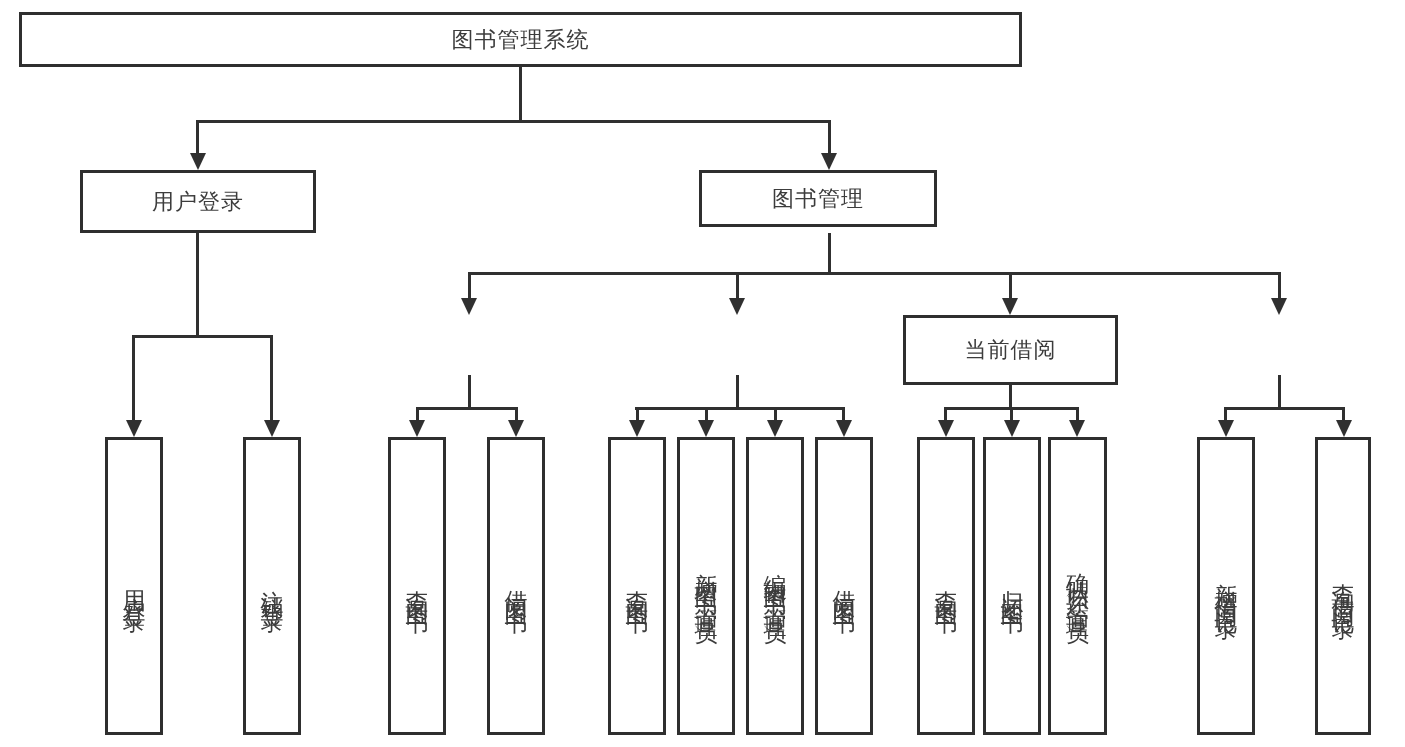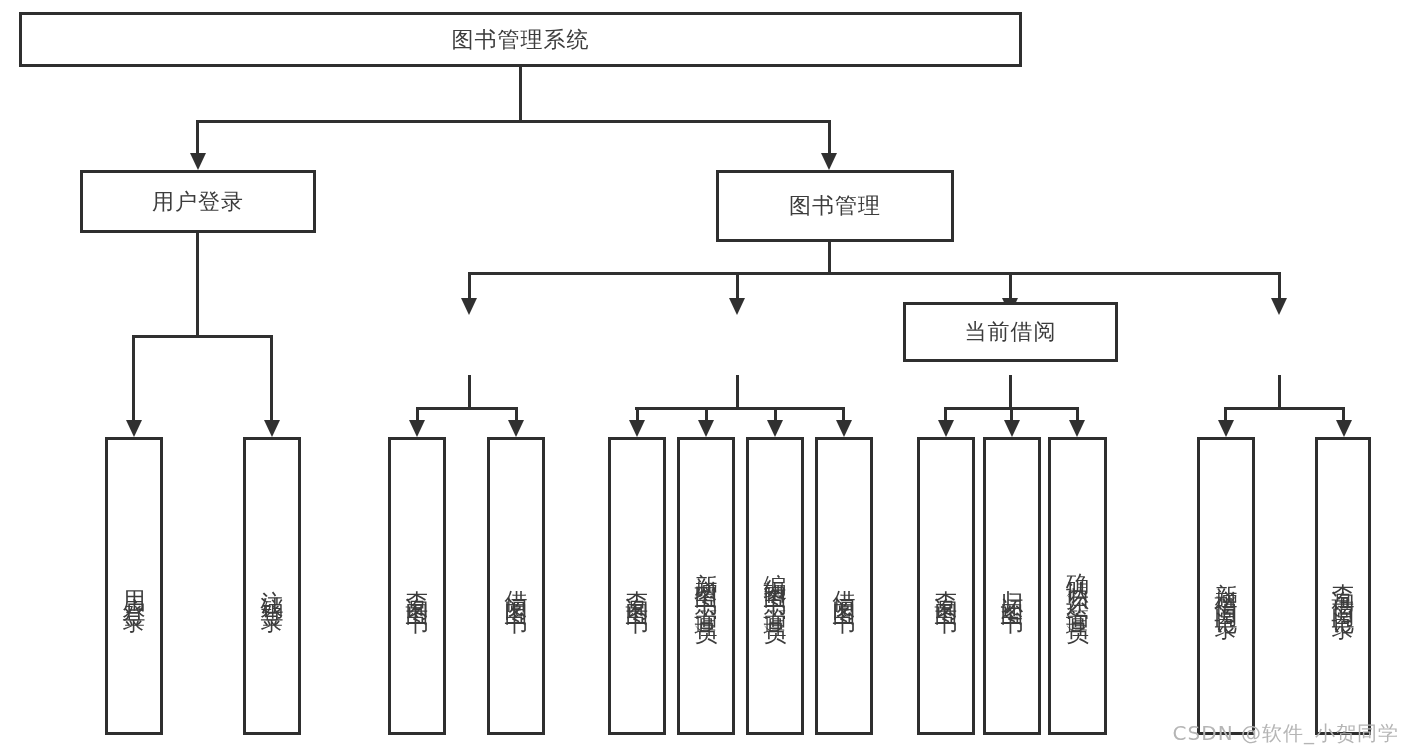--- a/index.html
+++ b/index.html
@@ -89,37 +89,36 @@
   <div class="arrow" style="left:1069px;top:420px"></div>
 
   <div class="line" style="left:1224px;top:407px;width:3px;height:15px"></div>
   <div class="arrow" style="left:1218px;top:420px"></div>
   <div class="line" style="left:1342px;top:407px;width:3px;height:15px"></div>
   <div class="arrow" style="left:1336px;top:420px"></div>
 
   <div class="node" style="left:19px;top:12px;width:1003px;height:55px">图书管理系统</div>
 
   <div class="node" style="left:80px;top:170px;width:236px;height:63px">用户登录</div>
-  <div class="node" style="left:716px;top:170px;width:238px;height:72px">图书管理</div>
+  <div class="node" style="left:699px;top:170px;width:238px;height:57px">图书管理</div>
 
-  <div class="node" style="left:903px;top:302px;width:215px;height:60px">当前借阅</div>
+  <div class="node" style="left:903px;top:315px;width:215px;height:70px">当前借阅</div>
 
   <div class="node vnode" style="left:105px;top:437px;width:58px;height:298px">用户登录</div>
   <div class="node vnode" style="left:243px;top:437px;width:58px;height:298px">注销登录</div>
 
   <div class="node vnode" style="left:388px;top:437px;width:58px;height:298px">查询图书</div>
   <div class="node vnode" style="left:487px;top:437px;width:58px;height:298px">借阅图书</div>
 
   <div class="node vnode" style="left:608px;top:437px;width:58px;height:298px">查询图书</div>
   <div class="node vnode" style="left:677px;top:437px;width:58px;height:298px">新增图书（管理员）</div>
   <div class="node vnode" style="left:746px;top:437px;width:58px;height:298px">编辑图书（管理员）</div>
   <div class="node vnode" style="left:815px;top:437px;width:58px;height:298px">借阅图书</div>
 
   <div class="node vnode" style="left:917px;top:437px;width:58px;height:298px">查询图书</div>
   <div class="node vnode" style="left:983px;top:437px;width:58px;height:298px">归还图书</div>
   <div class="node vnode" style="left:1048px;top:437px;width:59px;height:298px">确认归还（管理员）</div>
 
   <div class="node vnode" style="left:1197px;top:437px;width:58px;height:298px">新增借阅记录</div>
   <div class="node vnode" style="left:1315px;top:437px;width:56px;height:298px">查询借阅记录</div>
 
-  <div class="watermark">CSDN @软件_小贺同学</div>
 
 </div>
 
 </body></html>

